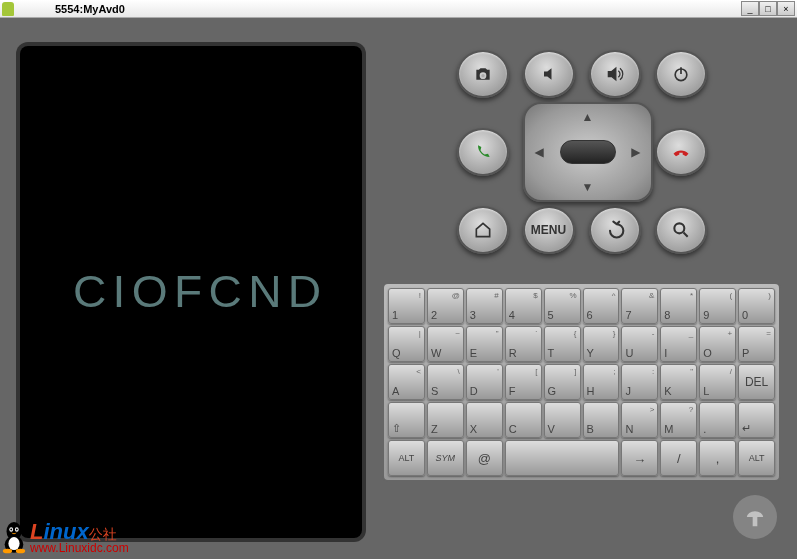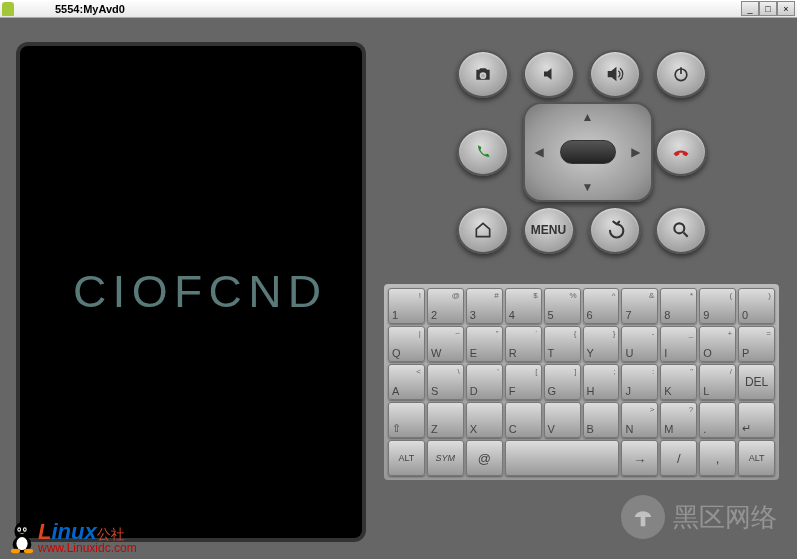--- a/index.html
+++ b/index.html
@@ -88,21 +88,21 @@
   position: relative; cursor: pointer; font-size: 11px;
   display: flex; align-items: flex-end; justify-content: flex-start;
   padding: 2px 3px; color: #444;
   box-shadow: 0 1px 2px rgba(0,0,0,0.4);
 }
 .key .sup { position: absolute; top: 2px; right: 3px; font-size: 8px; color: #666; }
 .key.mid { font-size: 13px; justify-content: center; align-items: center; }
 .icon { width: 20px; height: 20px; }
 .watermark1 {
   position: absolute; left: 0; bottom: 4px;
-  display: flex; align-items: center; font-size: 11px; padding-left: 8px;
+  display: flex; align-items: center; font-size: 11px;
 }
 .watermark1 .penguin { width: 28px; height: 34px; margin-right: 2px; }
 .watermark1 .lx { font-size: 22px; font-weight: bold; font-style: italic; }
 .watermark1 .lx .l { color: #d42; }
 .watermark1 .lx .rest { color: #06c; }
 .watermark1 .sub { color: #c00; font-size: 12px; display: block; margin-top: -4px; }
 .watermark2 {
   position: absolute; right: 20px; bottom: 20px;
   color: rgba(255,255,255,0.3); font-size: 26px;
   display: flex; align-items: center; gap: 8px; pointer-events: none;
@@ -272,14 +272,13 @@
     <span class="sub">www.Linuxidc.com</span>
   </div>
 </div>
 
 <div class="watermark2">
   <div class="mushroom">
     <svg width="28" height="28" viewBox="0 0 24 24" fill="rgba(255,255,255,0.5)">
         <path d="M5 12a7 5 0 0114 0H5z M10 12h4v8h-4z"></path>
       </svg>
   </div>
-  <span>黑区网络</span>
 </div>
 
 </body></html>

